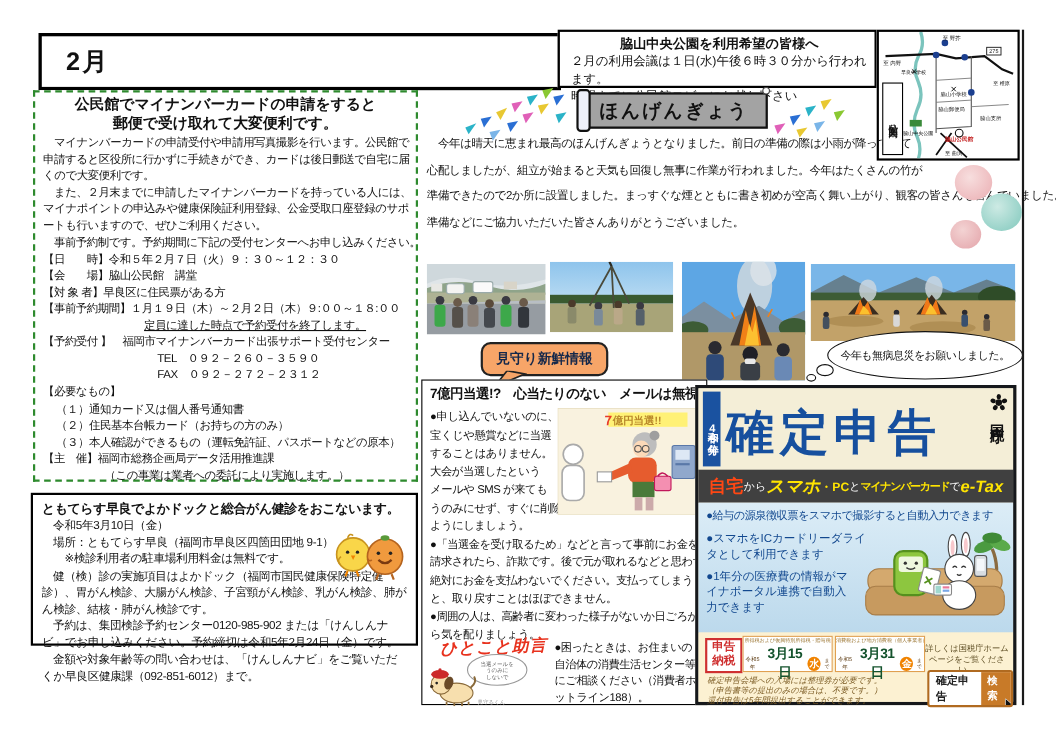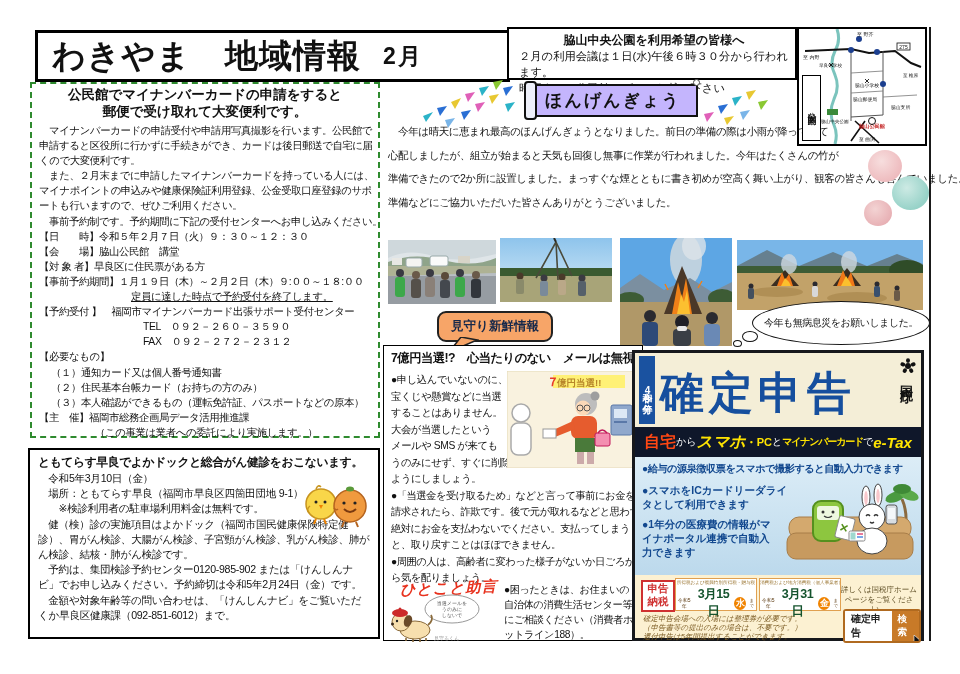--- a/index.html
+++ b/index.html
@@ -23,27 +23,27 @@
 
   
   .mn-box{left:30px;top:82px;width:350px;height:356px;border:2px dashed #2e8a2e;box-sizing:border-box;
           padding:3px 7px 0 7px;background:#fff;}
   .mn-head{font-size:13.5px;font-weight:bold;text-align:center;line-height:16.5px;margin-bottom:3px;}
   .mn-line{font-size:10.4px;letter-spacing:-0.4px;line-height:15.1px;white-space:nowrap;}
   .u{text-decoration:underline;}
   .ind-a{padding-left:92px;} .ind-b{padding-left:104px;} .ind-c{padding-left:12px;} .ind-d{padding-left:56px;}
 
   
-  .hc-box{left:28px;top:448px;width:352px;height:191px;border:2px solid #000;box-sizing:border-box;
+  .hc-box{left:28px;top:448px;width:352px;height:139px;border:2px solid #000;box-sizing:border-box;
           padding:5px 8px;background:#fff;}
   .hc-head{font-weight:bold;font-size:11.8px;white-space:nowrap;letter-spacing:-0.4px;}
   .hc-line{font-size:10.6px;letter-spacing:-0.3px;line-height:15.2px;}
 
   
-  .banner{left:528px;top:84px;width:166px;height:29px;background:#c4b5fd;border:2px solid #111;
+  .banner{left:528px;top:84px;width:166px;height:29px;background:#a3a3a3;border:2px solid #111;
           display:flex;align-items:center;justify-content:center;font-size:17px;font-weight:bold;letter-spacing:2px;text-align:right;}
   .roll{position:absolute;left:-6px;top:-5px;width:9px;height:35px;background:#eef0fa;border:2px solid #111;border-radius:4px;}
   .pin{position:absolute;right:-4px;top:-7px;width:5px;height:5px;border:1.5px solid #444;border-radius:50%;background:#fff;}
   .hg-line{font-size:10.5px;letter-spacing:-0.4px;line-height:23.5px;white-space:nowrap;}
   .dot{border-radius:50%;}
   .dot-p1{left:868px;top:150px;width:34px;height:32px;background:radial-gradient(circle at 40% 35%,#f7dede,#eebcbf 70%,#e9b0b4);}
   .dot-t{left:892px;top:176px;width:37px;height:34px;background:radial-gradient(circle at 40% 35%,#cdeae4,#97d2c8 70%,#8acabe);}
   .dot-p2{left:864px;top:200px;width:28px;height:26px;background:radial-gradient(circle at 40% 35%,#f3d3d3,#e8b2b6 70%,#e3a6aa);}
 
   .badge{left:437px;top:311px;width:112px;height:27px;background:#f7a568;border:2px solid #222;border-radius:9px;
@@ -65,31 +65,31 @@
 
   
   .tax-box{left:632px;top:350px;width:292px;height:291px;border:3px solid #16181c;box-sizing:border-box;background:#f4eed7;}
   .tax-header{position:absolute;left:0;top:0;width:286px;height:74px;background:#f4eed7;}
   .tax-year{position:absolute;left:4px;top:3px;width:16px;height:68px;background:#1a52a0;color:#fff;
             writing-mode:vertical-rl;text-orientation:upright;font-size:10px;font-weight:bold;
             display:flex;align-items:center;justify-content:center;}
   .tax-title{position:absolute;left:25px;top:11px;font-size:44px;font-weight:900;color:#164f9e;letter-spacing:5px;}
   .tax-agency{position:absolute;right:6px;top:22px;writing-mode:vertical-rl;text-orientation:upright;
               font-size:13px;font-weight:bold;color:#111;letter-spacing:2px;}
-  .tax-band{position:absolute;left:0;top:74px;width:286px;height:30px;background:#0f172a;display:flex;
+  .tax-band{position:absolute;left:0;top:74px;width:286px;height:30px;background:#404040;display:flex;
             align-items:center;justify-content:center;white-space:nowrap;}
   .tb-home{color:#ff4713;font-size:16px;font-weight:900;}
   .tb-w{color:#fff;font-size:10px;}
   .tb-smp{color:#ffe400;font-size:16px;font-weight:900;font-style:italic;}
   .tb-pc{color:#ffe400;font-size:11px;font-weight:bold;}
   .tb-card{color:#ffe400;font-size:10px;font-weight:900;letter-spacing:-1.2px;}
   .tb-etax{color:#ffe400;font-size:15px;font-weight:900;font-style:italic;}
   .tax-body{position:absolute;left:0;top:104px;width:286px;height:118px;
             background:linear-gradient(#dcedf7,#bcd9ec);}
-  .tax-b{color:#12488f;font-weight:bold;}
+  .tax-b{color:#12488f;font-weight:normal;}
   .tax-b1{position:absolute;left:7px;top:5px;font-size:10.2px;white-space:nowrap;letter-spacing:-0.5px;}
   .tax-b2{position:absolute;left:7px;top:26px;width:150px;font-size:10.5px;line-height:14px;}
   .tax-b3{position:absolute;left:7px;top:60px;width:132px;font-size:10.5px;line-height:14px;}
   .tax-bottom{position:absolute;left:0;top:222px;width:286px;height:63px;background:#fcf1d2;}
   .filing{position:absolute;left:6px;top:5px;width:30px;height:28px;border:2px solid #cf3030;color:#cf3030;
           font-size:10.5px;font-weight:bold;text-align:center;line-height:13px;background:#fff;}
   .datecol{position:absolute;top:3px;width:82px;height:33px;background:#fff;border:1px solid #e0a050;box-sizing:border-box;text-align:center;}
   .datecol .hd{font-size:4.6px;color:#9a7430;white-space:nowrap;line-height:7px;}
   .daterow{display:flex;align-items:center;justify-content:center;gap:1px;}
   .era{font-size:5px;color:#5c3a10;}
@@ -102,21 +102,20 @@
   .search-pill{position:absolute;left:208px;top:34px;display:flex;border:2px solid #b06a20;border-radius:3px;overflow:hidden;background:#fff;align-items:stretch;}
   .search-term{font-size:10px;font-weight:bold;padding:1px 8px 1px 6px;background:#fff;color:#222;}
   .search-btn{font-size:9.5px;font-weight:bold;background:#c87a28;color:#fff;padding:2px 6px;}
 </style>
 </head>
 <body>
 
 <div class="page">
 
   <div class="abs title-box">
-    <span class="title-main">わきやま　地域情報</span>
     <span class="title-month">2月</span>
   </div>
 
   <div class="abs notice-box">
     <div class="notice-head">脇山中央公園を利用希望の皆様へ</div>
     <div class="notice-line">２月の利用会議は１日(水)午後６時３０分から行われます。</div>
     <div class="notice-line">時間までに公民館ロビーにお越し下さい</div>
   </div>
 
   <div class="abs map-box">

